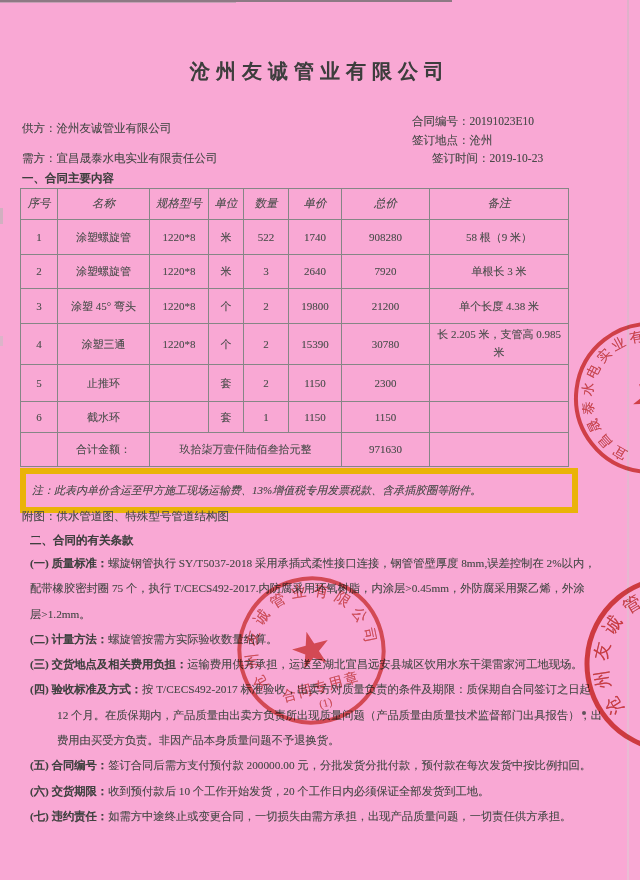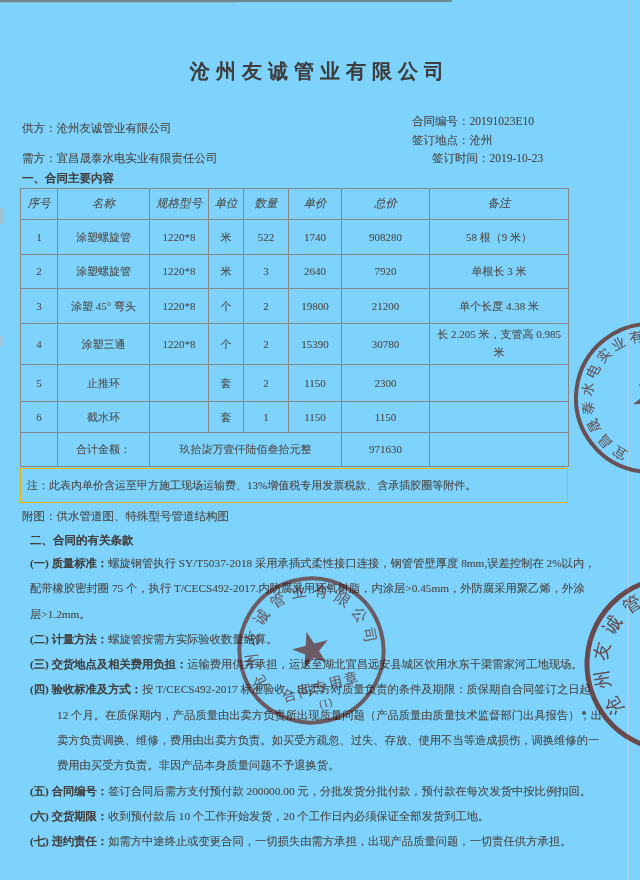--- a/index.html
+++ b/index.html
@@ -1,19 +1,19 @@
 <!DOCTYPE html>
 <html><head>
 <meta charset="utf-8">
 <style>
   html,body{margin:0;padding:0;background:#e8e8e6;}
   .page{
     position:relative;
     width:640px;height:880px;
-    background:#7dd3fc;
+    background:#f9a8d4;
     overflow:hidden;
     font-family:"Liberation Serif","DejaVu Serif",serif;
     color:#4a4a4a;
     text-shadow:0 0 .4px rgba(90,90,90,.45);
   }
   .abs{position:absolute;}
   
   .scan-top1{left:0;top:0;width:452px;height:2px;background:#6a6a6a;opacity:.75;}
   .scan-top2{left:0;top:2px;width:236px;height:1px;background:#9a9a9a;opacity:.55;}
   .scan-right-edge{left:627px;top:0;width:2px;height:880px;background:linear-gradient(#bdbdbd,#d6d6d4);opacity:.45;}
@@ -44,24 +44,24 @@
     text-align:center;vertical-align:middle;
     padding:0 2px;font-weight:normal;line-height:1.35;
     overflow:hidden;
   }
   table.items th{font-size:11.5px;}
   tr.rh{height:31px;font-style:italic;} tr.r1{height:35px;} tr.r2{height:34px;} tr.r3{height:35px;}
   tr.r4{height:41px;} tr.r5{height:37px;} tr.r6{height:31px;} tr.rt{height:34px;}
 
   .note-box{
     left:20px;top:468px;width:534px;height:33px;
-    border:1px solid #eab308;
+    border:6px solid #eab308;
     font-size:11px;
     display:flex;align-items:center;
-    padding:0 6px;white-space:nowrap;
+    padding:0 6px;white-space:nowrap;font-style:italic;
   }
   .attach{left:22px;top:509px;}
 
   .clauses{left:30px;top:551px;width:584px;font-size:11.3px;line-height:25.3px;}
   .cl{white-space:nowrap;}
   .cl .clabel{font-weight:700;color:#414141;}
   .cl.indent{padding-left:27px;}
 
   .stamp{position:absolute;mix-blend-mode:multiply;pointer-events:none;}
   .stamp text{font-family:"Liberation Serif","DejaVu Serif",serif;}
@@ -199,21 +199,20 @@
   <div class="abs sec-heading h2">二、合同的有关条款</div>
 
   <div class="abs clauses">
     <div class="cl"><span class="clabel">(一) 质量标准：</span><span>螺旋钢管执行 SY/T5037-2018 采用承插式柔性接口连接，钢管管壁厚度 8mm,误差控制在 2%以内，</span></div>
     <div class="cl"><span>配带橡胶密封圈 75 个，执行 T/CECS492-2017.内防腐采用环氧树脂，内涂层&gt;0.45mm，外防腐采用聚乙烯，外涂</span></div>
     <div class="cl"><span>层&gt;1.2mm。</span></div>
     <div class="cl"><span class="clabel">(二) 计量方法：</span><span>螺旋管按需方实际验收数量结算。</span></div>
     <div class="cl"><span class="clabel">(三) 交货地点及相关费用负担：</span><span>运输费用供方承担，运送至湖北宜昌远安县城区饮用水东干渠雷家河工地现场。</span></div>
     <div class="cl"><span class="clabel">(四) 验收标准及方式：</span><span>按 T/CECS492-2017 标准验收，出卖方对质量负责的条件及期限：质保期自合同签订之日起</span></div>
     <div class="cl indent"><span>12 个月。在质保期内，产品质量由出卖方负责所出现质量问题（产品质量由质量技术监督部门出具报告），出</span></div>
-    <div class="cl indent"><span>卖方负责调换、维修，费用由出卖方负责。如买受方疏忽、过失、存放、使用不当等造成损伤，调换维修的一</span></div>
     <div class="cl indent"><span>费用由买受方负责。非因产品本身质量问题不予退换货。</span></div>
     <div class="cl"><span class="clabel">(五) 合同编号：</span><span>签订合同后需方支付预付款 200000.00 元，分批发货分批付款，预付款在每次发货中按比例扣回。</span></div>
     <div class="cl"><span class="clabel">(六) 交货期限：</span><span>收到预付款后 10 个工作开始发货，20 个工作日内必须保证全部发货到工地。</span></div>
     <div class="cl"><span class="clabel">(七) 违约责任：</span><span>如需方中途终止或变更合同，一切损失由需方承担，出现产品质量问题，一切责任供方承担。</span></div>
   </div>
 
   <svg class="stamp" style="left:555px;top:303px;transform:rotate(-38deg);opacity:.88;" width="190" height="190" viewBox="-95 -95 190 190">
     <circle cx="0" cy="0" r="74" fill="none" stroke="#CF4A3E" stroke-width="4"></circle>
     <path id="arcA" d="M -50.2 29 A 58 58 0 1 1 50.2 29" fill="none"></path>
     <path id="arcA2" d="M -33.3 47.5 A 58 58 0 0 0 33.3 47.5" fill="none"></path>

